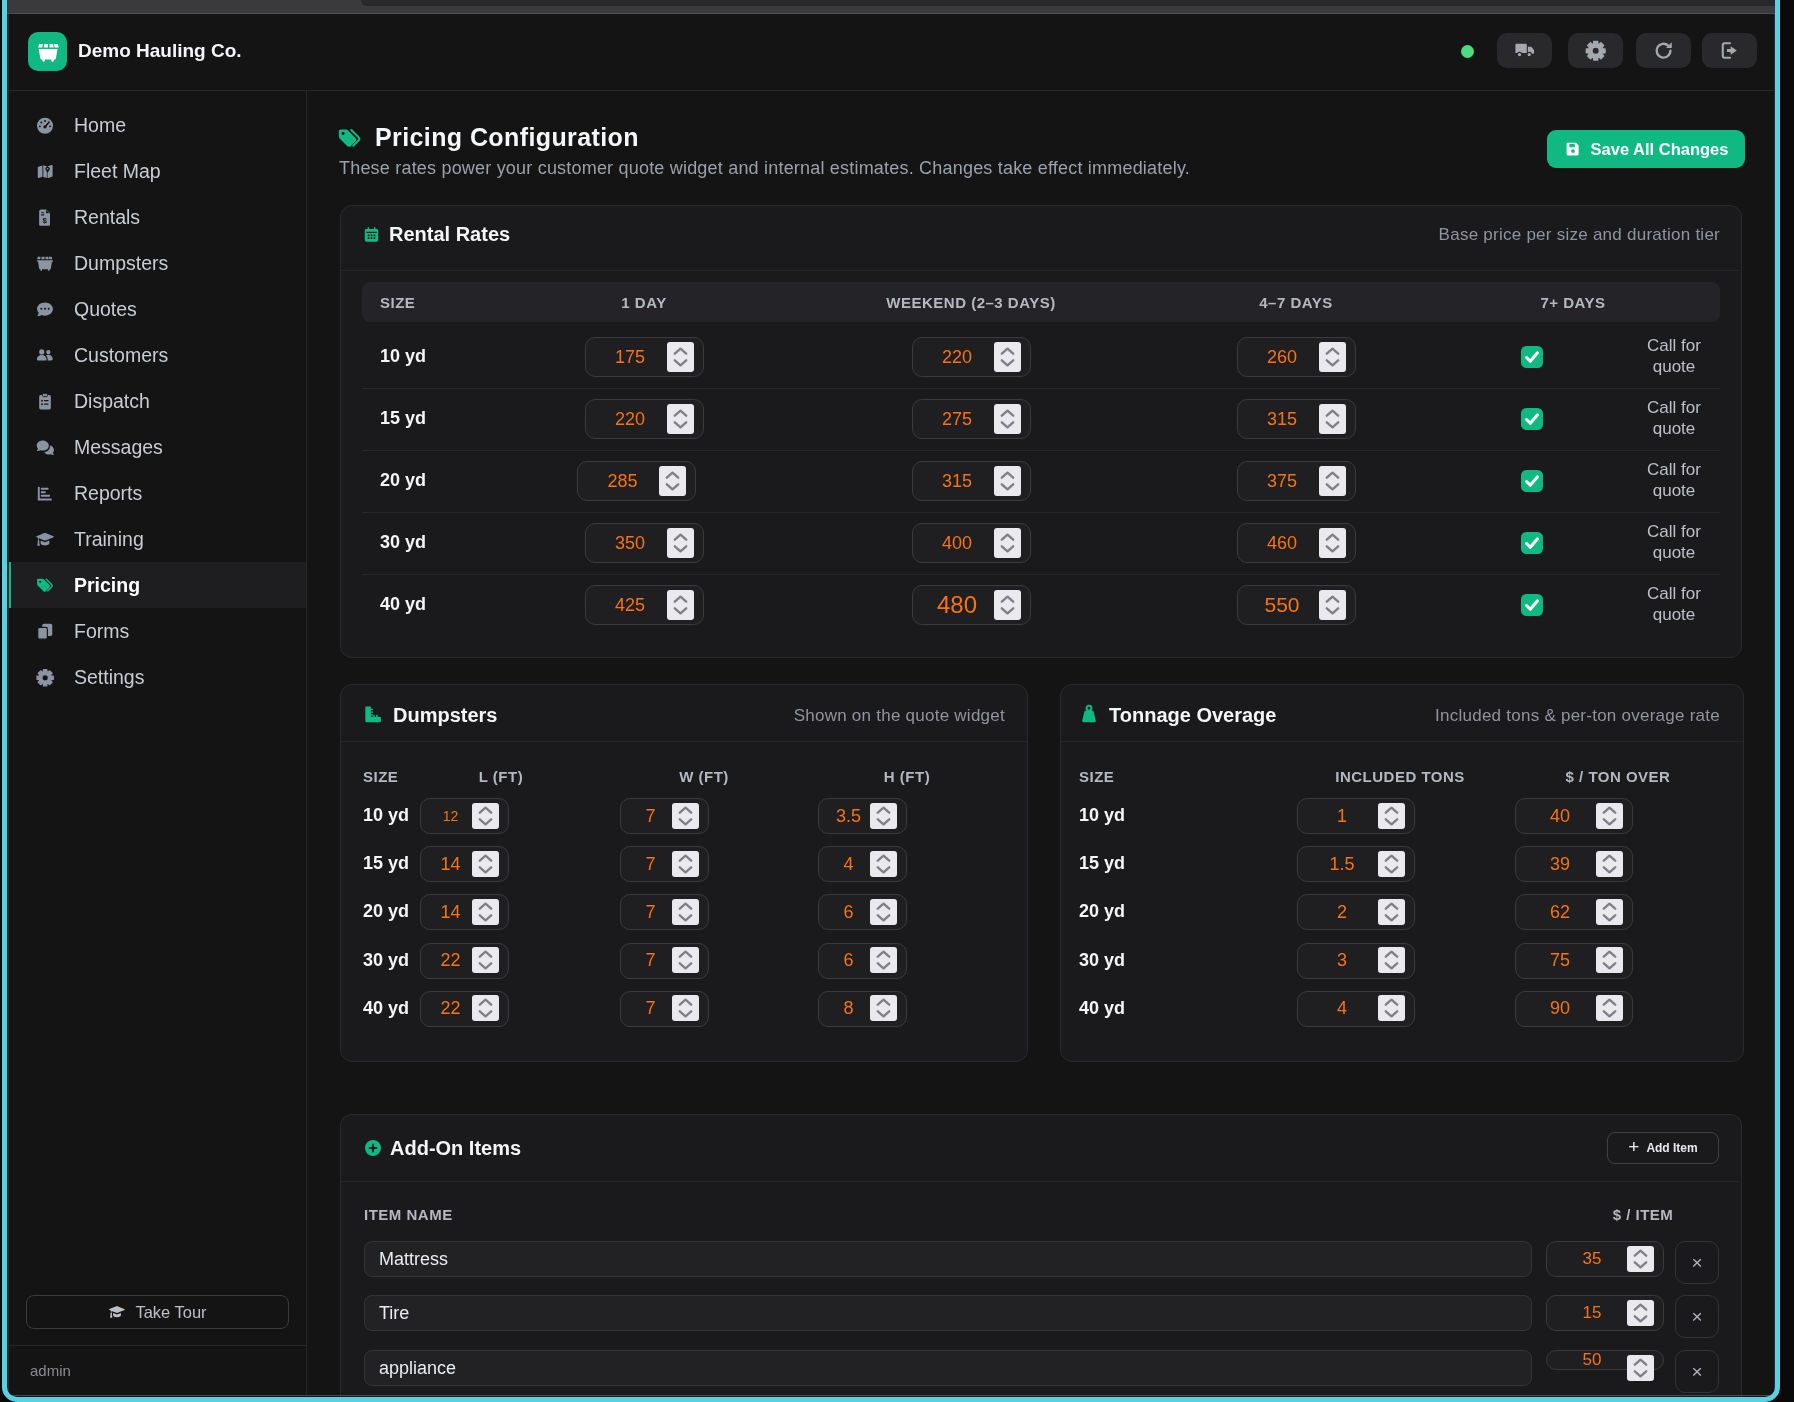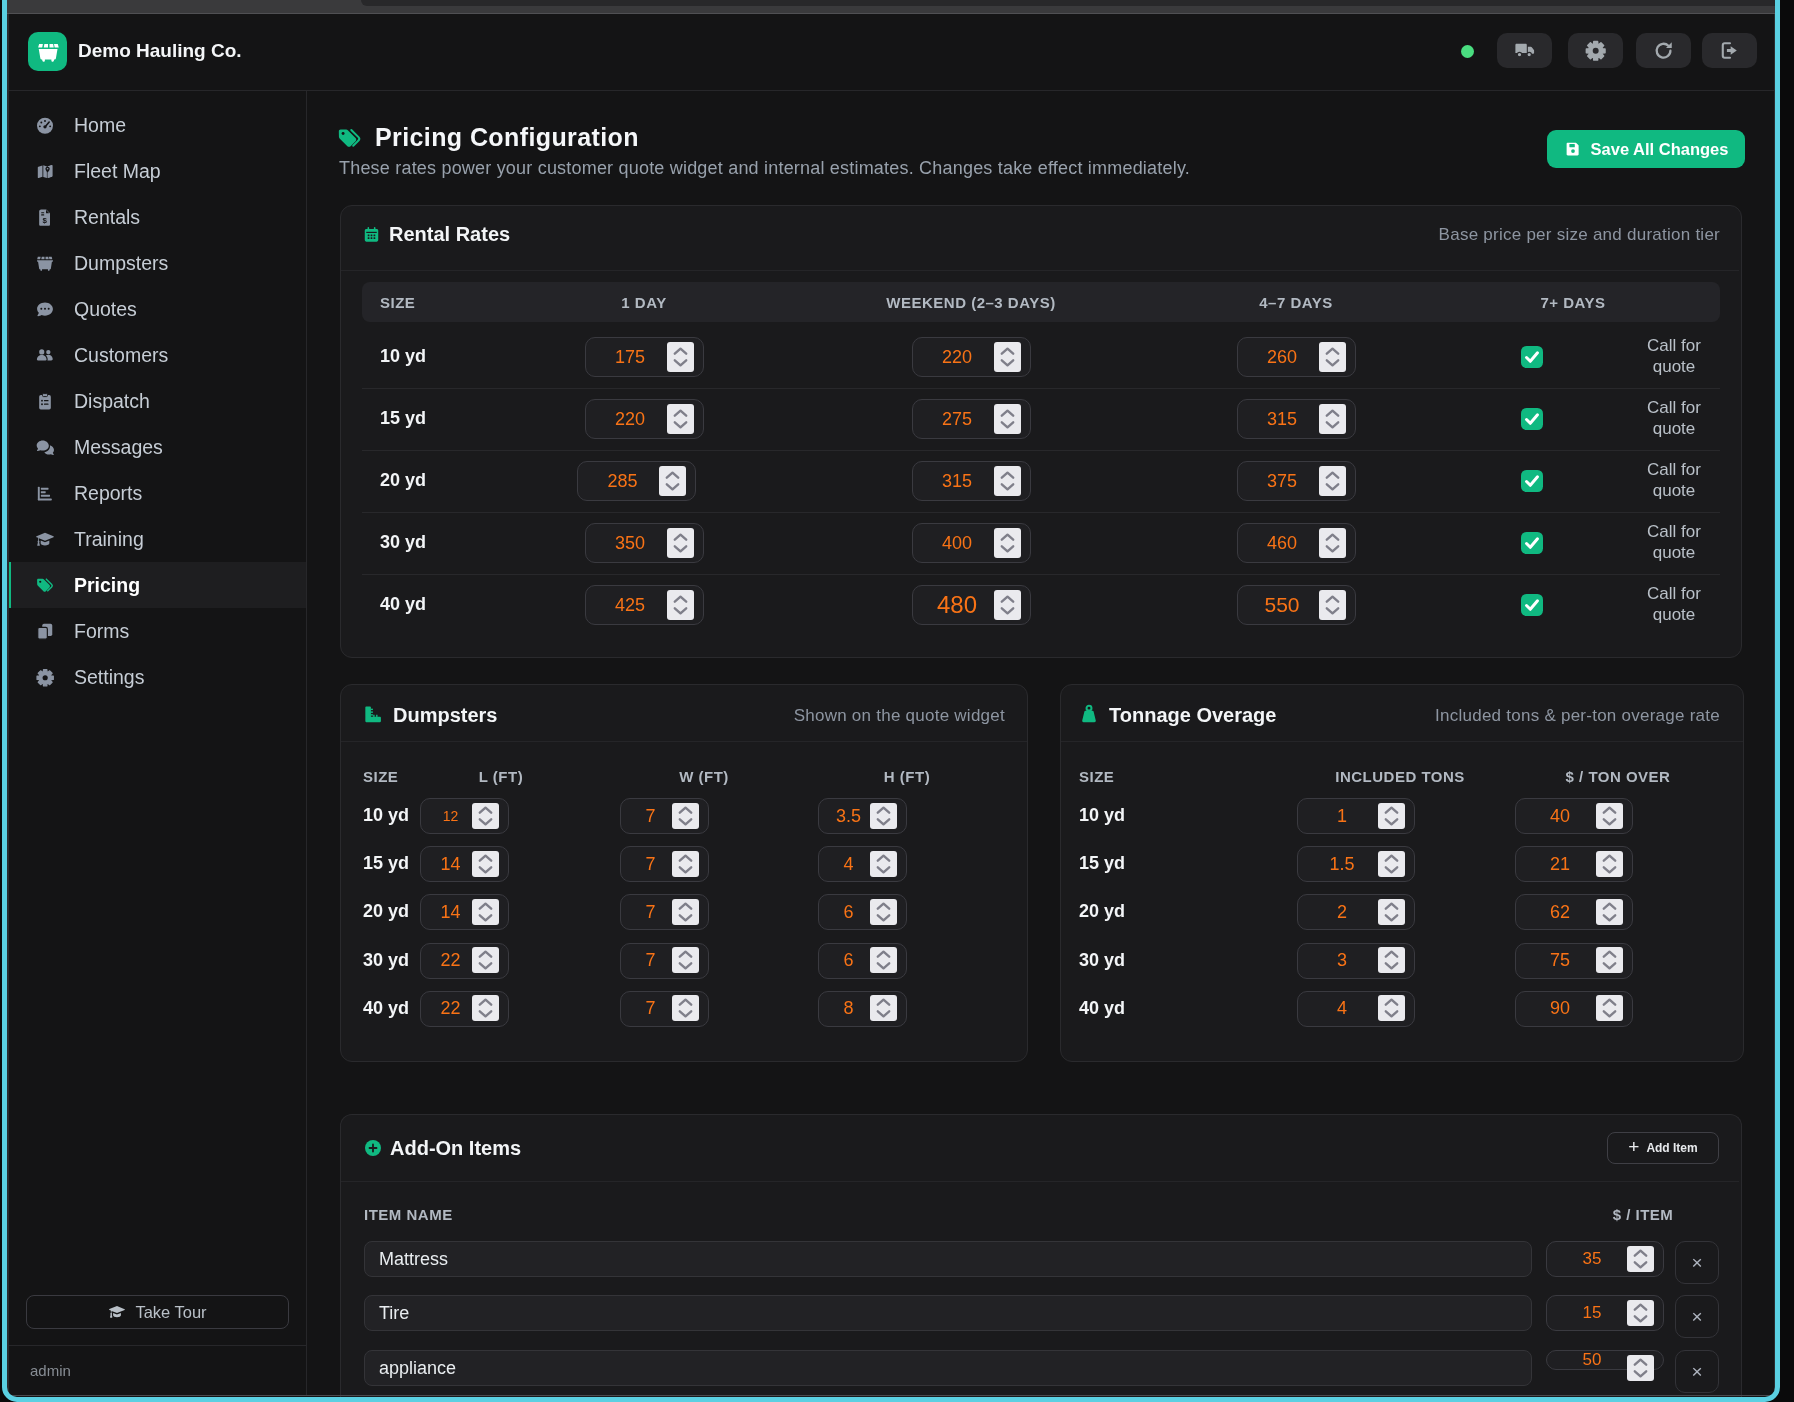--- a/index.html
+++ b/index.html
@@ -608,21 +608,21 @@
 <div class="abs ni" style="left:1297px;top:846.2px;width:118px;height:36px">
     <div class="v" style="width:88px;font-size:18px">1.5</div>
     <div class="sp" style="right:9px;top:3.5px;width:27px;height:26px">
       <svg width="27" height="26" viewBox="0 0 27 26">
         <path fill="none" stroke="#7f7f8a" stroke-width="2.4" stroke-linejoin="round" stroke-linecap="round" d="M7.8 9.7 l5.7-5 5.7 5"></path>
         <path fill="none" stroke="#7f7f8a" stroke-width="2.4" stroke-linejoin="round" stroke-linecap="round" d="M7.8 16.3 l5.7 5 5.7-5"></path>
       </svg>
     </div>
   </div>
 <div class="abs ni" style="left:1515px;top:846.2px;width:118px;height:36px">
-    <div class="v" style="width:88px;font-size:18px">21</div>
+    <div class="v" style="width:88px;font-size:18px">39</div>
     <div class="sp" style="right:9px;top:3.5px;width:27px;height:26px">
       <svg width="27" height="26" viewBox="0 0 27 26">
         <path fill="none" stroke="#7f7f8a" stroke-width="2.4" stroke-linejoin="round" stroke-linecap="round" d="M7.8 9.7 l5.7-5 5.7 5"></path>
         <path fill="none" stroke="#7f7f8a" stroke-width="2.4" stroke-linejoin="round" stroke-linecap="round" d="M7.8 16.3 l5.7 5 5.7-5"></path>
       </svg>
     </div>
   </div>
 <div class="abs rowlab" style="left:1079px;top:901.4px">20 yd</div>
 <div class="abs ni" style="left:1297px;top:894.4px;width:118px;height:36px">
     <div class="v" style="width:88px;font-size:18px">2</div>

